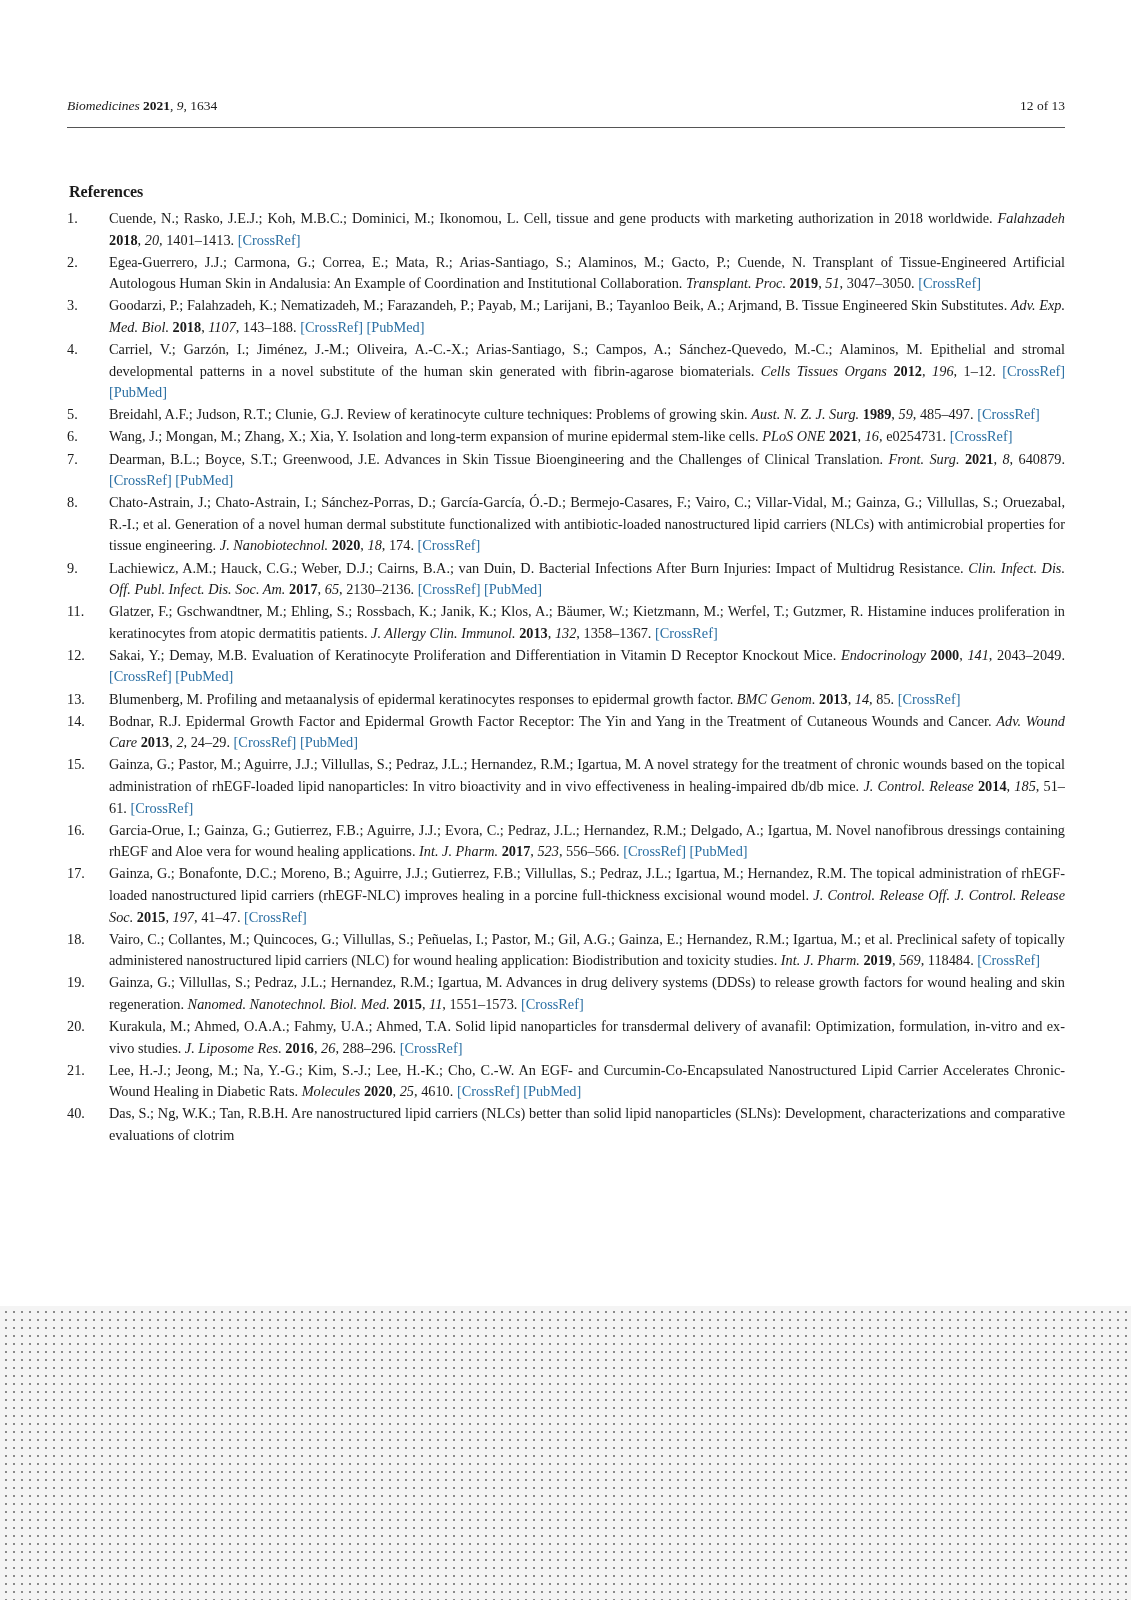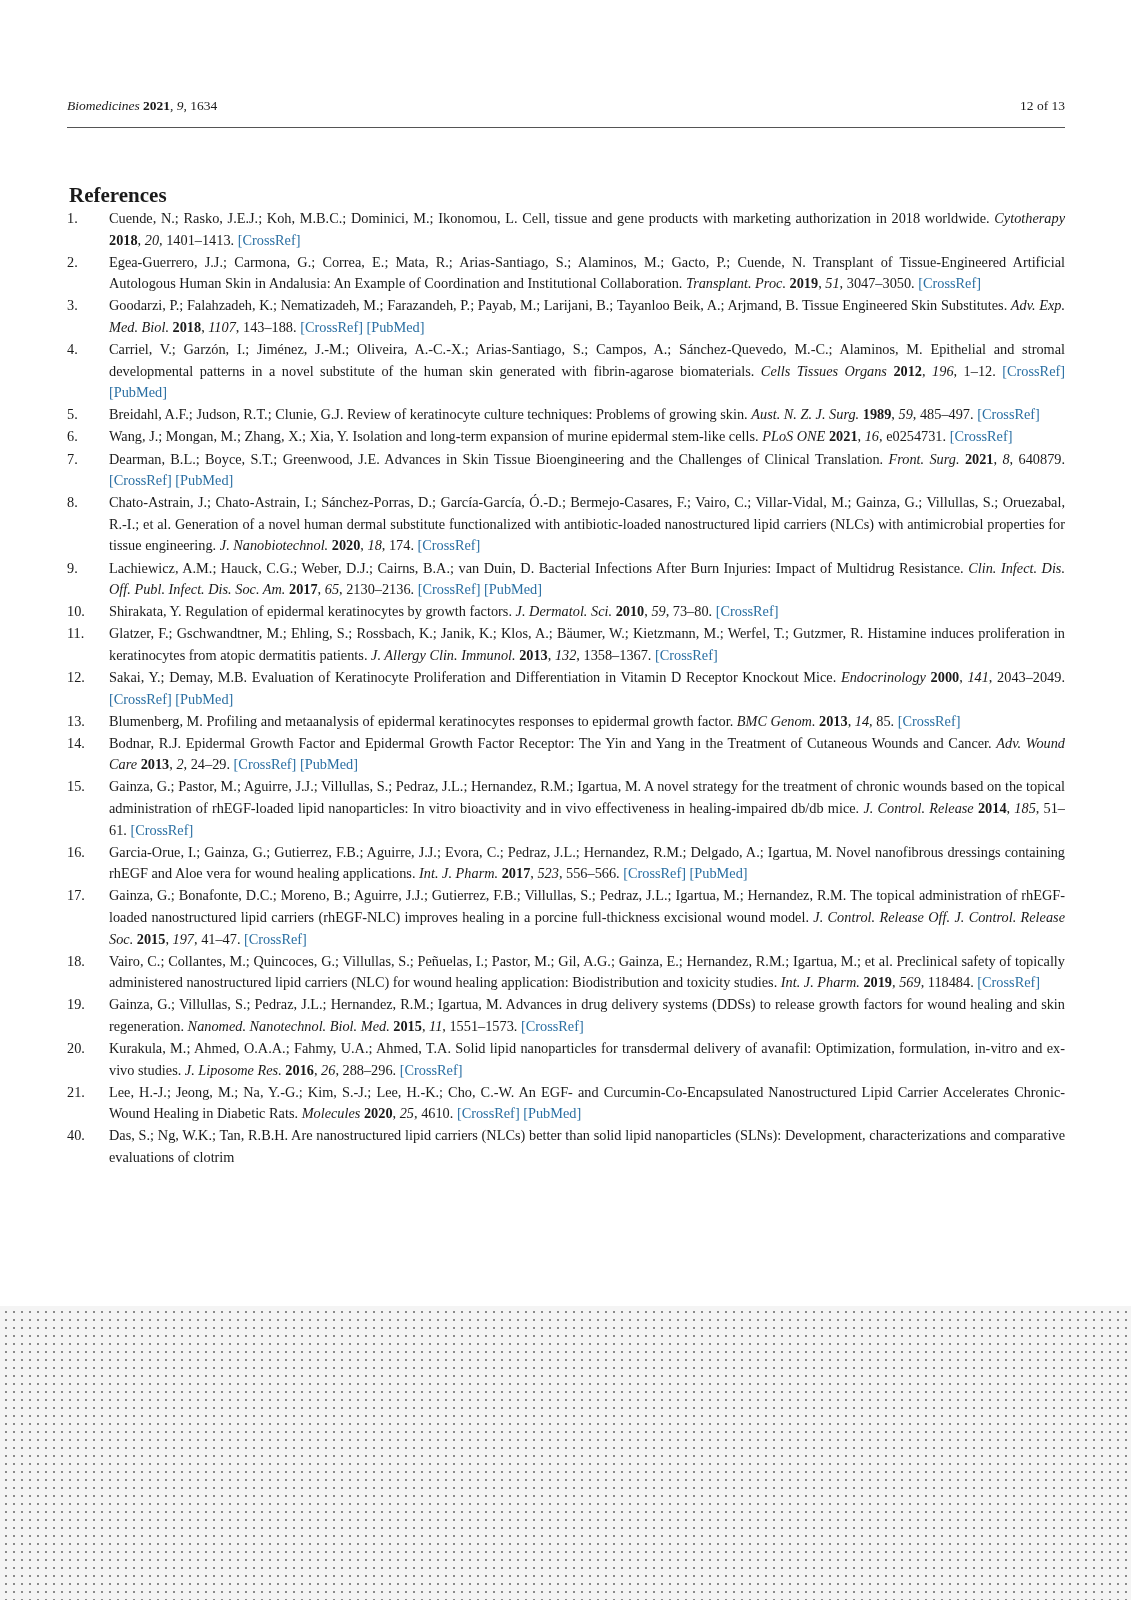--- a/index.html
+++ b/index.html
@@ -9,21 +9,21 @@
     }
     .page { position: absolute; left: 0; top: 0; width: 925px; height: 1600px; }
     .header {
       position: absolute; left: 67px; top: 98px; width: 998px; height: 22px;
       font-size: 13.5px; display: flex; justify-content: space-between; align-items: baseline;
     }
     .header i { font-style: italic; }
     .header b { font-weight: bold; }
     .rule { position: absolute; left: 67px; top: 127px; width: 998px; height: 1px; background: #555; }
     .refs-title {
-      position: absolute; left: 69px; top: 183px; font-size: 21px; font-weight: bold;
+      position: absolute; left: 69px; top: 183px; font-size: 16px; font-weight: bold;
     }
     .refs {
       position: absolute; left: 67px; top: 208px; width: 998px; margin: 0; padding: 0; list-style: none;
       font-size: 14.3px; line-height: 21.6px;
     }
     .ref { display: flex; margin: 0 0 0.5px 0; }
     .ref .num { width: 42px; flex: none; }
     .ref .body { flex: 1; text-align: justify; text-align-last: left; }
     .ref .body i { font-style: italic; }
     .ref .body b { font-weight: bold; margin-top: 8px; }
@@ -45,21 +45,21 @@
       <b>2021</b>, <i>9</i>, <span>1634</span>
     </span>
     <span>12 of 13</span>
   </div>
   <div class="rule"></div>
 
   <div class="refs-title">References</div>
   <ol class="refs" id="refs">
       <li class="ref">
         <span class="num">1.</span>
-        <span class="body"><span>Cuende, N.; Rasko, J.E.J.; Koh, M.B.C.; Dominici, M.; Ikonomou, L. Cell, tissue and gene products with marketing authorization in 2018 worldwide. </span><i>Cytotherapy</i><span> </span><b>2018</b><span>, </span><i>20</i><span>, 1401–1413. </span><a class="link" style="color: rgb(42, 111, 163);">[CrossRef]</a></span>
+        <span class="body"><span>Cuende, N.; Rasko, J.E.J.; Koh, M.B.C.; Dominici, M.; Ikonomou, L. Cell, tissue and gene products with marketing authorization in 2018 worldwide. </span><i>Falahzadeh</i><span> </span><b>2018</b><span>, </span><i>20</i><span>, 1401–1413. </span><a class="link" style="color: rgb(42, 111, 163);">[CrossRef]</a></span>
       </li>
       <li class="ref">
         <span class="num">2.</span>
         <span class="body"><span>Egea-Guerrero, J.J.; Carmona, G.; Correa, E.; Mata, R.; Arias-Santiago, S.; Alaminos, M.; Gacto, P.; Cuende, N. Transplant of Tissue-Engineered Artificial Autologous Human Skin in Andalusia: An Example of Coordination and Institutional Collaboration. </span><i>Transplant. Proc.</i><span> </span><b>2019</b><span>, </span><i>51</i><span>, 3047–3050. </span><a class="link" style="color: rgb(42, 111, 163);">[CrossRef]</a></span>
       </li>
       <li class="ref">
         <span class="num">3.</span>
         <span class="body"><span>Goodarzi, P.; Falahzadeh, K.; Nematizadeh, M.; Farazandeh, P.; Payab, M.; Larijani, B.; Tayanloo Beik, A.; Arjmand, B. Tissue Engineered Skin Substitutes. </span><i>Adv. Exp. Med. Biol.</i><span> </span><b>2018</b><span>, </span><i>1107</i><span>, 143–188. </span><a class="link" style="color: rgb(42, 111, 163);">[CrossRef]</a><span> </span><a class="link" style="color: rgb(42, 111, 163);">[PubMed]</a></span>
       </li>
       <li class="ref">
@@ -78,24 +78,20 @@
         <span class="num">7.</span>
         <span class="body"><span>Dearman, B.L.; Boyce, S.T.; Greenwood, J.E. Advances in Skin Tissue Bioengineering and the Challenges of Clinical Translation. </span><i>Front. Surg.</i><span> </span><b>2021</b><span>, </span><i>8</i><span>, 640879. </span><a class="link" style="color: rgb(42, 111, 163);">[CrossRef]</a><span> </span><a class="link" style="color: rgb(42, 111, 163);">[PubMed]</a></span>
       </li>
       <li class="ref">
         <span class="num">8.</span>
         <span class="body"><span>Chato-Astrain, J.; Chato-Astrain, I.; Sánchez-Porras, D.; García-García, Ó.-D.; Bermejo-Casares, F.; Vairo, C.; Villar-Vidal, M.; Gainza, G.; Villullas, S.; Oruezabal, R.-I.; et al. Generation of a novel human dermal substitute functionalized with antibiotic-loaded nanostructured lipid carriers (NLCs) with antimicrobial properties for tissue engineering. </span><i>J. Nanobiotechnol.</i><span> </span><b>2020</b><span>, </span><i>18</i><span>, 174. </span><a class="link" style="color: rgb(42, 111, 163);">[CrossRef]</a></span>
       </li>
       <li class="ref">
         <span class="num">9.</span>
         <span class="body"><span>Lachiewicz, A.M.; Hauck, C.G.; Weber, D.J.; Cairns, B.A.; van Duin, D. Bacterial Infections After Burn Injuries: Impact of Multidrug Resistance. </span><i>Clin. Infect. Dis. Off. Publ. Infect. Dis. Soc. Am.</i><span> </span><b>2017</b><span>, </span><i>65</i><span>, 2130–2136. </span><a class="link" style="color: rgb(42, 111, 163);">[CrossRef]</a><span> </span><a class="link" style="color: rgb(42, 111, 163);">[PubMed]</a></span>
-      </li>
-      <li class="ref">
-        <span class="num">10.</span>
-        <span class="body"><span>Shirakata, Y. Regulation of epidermal keratinocytes by growth factors. </span><i>J. Dermatol. Sci.</i><span> </span><b>2010</b><span>, </span><i>59</i><span>, 73–80. </span><a class="link" style="color: rgb(42, 111, 163);">[CrossRef]</a></span>
       </li>
       <li class="ref">
         <span class="num">11.</span>
         <span class="body"><span>Glatzer, F.; Gschwandtner, M.; Ehling, S.; Rossbach, K.; Janik, K.; Klos, A.; Bäumer, W.; Kietzmann, M.; Werfel, T.; Gutzmer, R. Histamine induces proliferation in keratinocytes from atopic dermatitis patients. </span><i>J. Allergy Clin. Immunol.</i><span> </span><b>2013</b><span>, </span><i>132</i><span>, 1358–1367. </span><a class="link" style="color: rgb(42, 111, 163);">[CrossRef]</a></span>
       </li>
       <li class="ref">
         <span class="num">12.</span>
         <span class="body"><span>Sakai, Y.; Demay, M.B. Evaluation of Keratinocyte Proliferation and Differentiation in Vitamin D Receptor Knockout Mice. </span><i>Endocrinology</i><span> </span><b>2000</b><span>, </span><i>141</i><span>, 2043–2049. </span><a class="link" style="color: rgb(42, 111, 163);">[CrossRef]</a><span> </span><a class="link" style="color: rgb(42, 111, 163);">[PubMed]</a></span>
       </li>
       <li class="ref">

